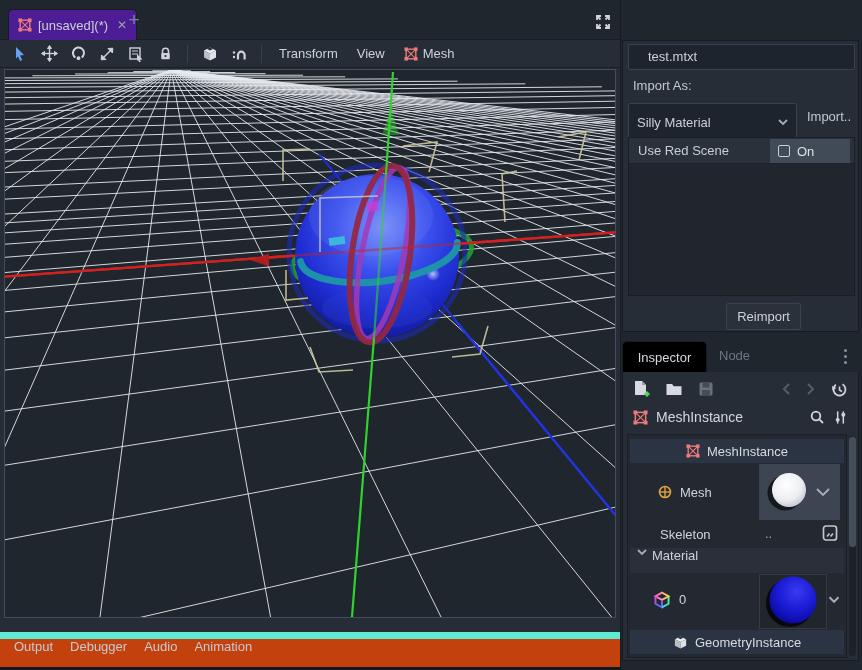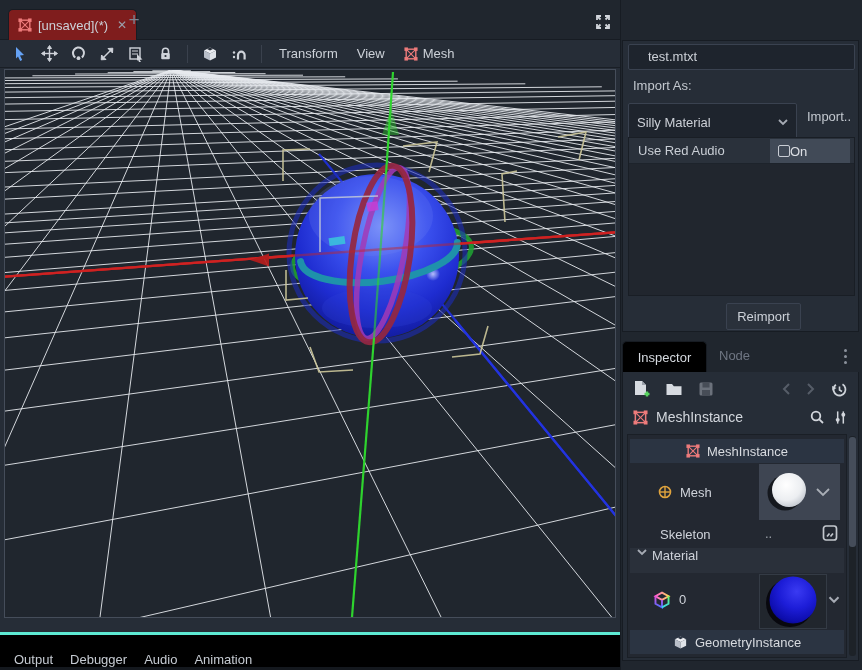--- a/index.html
+++ b/index.html
@@ -2,21 +2,21 @@
 <html><head>
 <meta charset="utf-8">
 <style>
   html,body{margin:0;padding:0;background:#14181e;}
   .app{position:relative;width:862px;height:670px;background:#1e232b;
        font-family:"Liberation Sans",sans-serif;font-size:13px;color:#c8cdd4;
        overflow:hidden;user-select:none;}
   .abs{position:absolute;}
   
   .topstrip{left:0;top:0;width:862px;height:40px;background:#20262e;border-bottom:1px solid #171c23;box-sizing:border-box;}
-  .scene-tab{left:8px;top:9px;height:31px;background:#7f1d1d;border:1px solid #171c23;border-bottom:none;
+  .scene-tab{left:8px;top:9px;height:31px;background:#4c1d95;border:1px solid #171c23;border-bottom:none;
              border-radius:5px 5px 0 0;display:flex;align-items:center;gap:6px;padding:0 9px;box-sizing:border-box;}
   .scene-tab .lbl{color:#ccd1d8;}
   .tab-close{color:#9aa0ab;font-size:12px;padding-left:3px;cursor:default;}
   .plus-btn{left:124px;top:10px;width:20px;height:20px;color:#7c8390;font-size:19px;line-height:20px;text-align:center;}
   .expand-btn{left:592px;top:11px;width:22px;height:22px;display:grid;place-items:center;}
   .dock-tab-inactive{top:13px;color:#6f7683;}
   .import-tab{left:686px;top:9px;height:31px;background:#262d37;border:1px solid #171c23;border-bottom:none;
               border-radius:5px 5px 0 0;display:flex;align-items:center;padding:0 13px;color:#d7dbe1;box-sizing:border-box;}
   .dots{display:flex;flex-direction:column;gap:3px;width:4px;}
   .dots i{width:3px;height:3px;border-radius:50%;background:#8b919c;}
@@ -24,37 +24,37 @@
   .vtoolbar{left:0;top:40px;width:620px;height:28px;background:#262d37;border-bottom:1px solid #1a1f26;
             display:flex;align-items:center;padding-left:8px;gap:5px;box-sizing:border-box;}
   .icon-btn{width:24px;height:22px;display:grid;place-items:center;border-radius:3px;}
   .tsep{width:1px;height:18px;background:#3a414d;margin:0 5px;}
   .menu-lbl{color:#ccd1d8;padding:0 7px;}
   .menu-mesh{display:flex;align-items:center;gap:5px;padding:0 7px;color:#ccd1d8;}
   
   .vp-area{left:0;top:68px;width:620px;height:564px;background:#262d37;}
   .viewport{left:4px;top:1px;width:612px;height:549px;background:#20262e;border:1px solid #454d5a;box-sizing:border-box;}
   
-  .bottombar{left:0;top:632px;width:620px;height:35px;background:#000000;border-top:3px solid #5eead4;
-             display:flex;align-items:flex-end;gap:17px;padding-left:14px;box-sizing:border-box;}
+  .bottombar{left:0;top:632px;width:620px;height:35px;background:#c2410c;border-top:7px solid #5eead4;
+             display:flex;align-items:flex-start;gap:17px;padding-left:14px;box-sizing:border-box;}
   .bottombar span{color:#c6cbd2;}
   .bottomstrip{left:0;top:667px;width:862px;height:3px;background:#14181e;}
   
   .rightcol{left:620px;top:0;width:242px;height:670px;background:#20262e;border-left:1px solid #171c23;box-sizing:border-box;}
   .panel{position:absolute;background:#262d37;border:1px solid #171c23;box-sizing:border-box;}
   .field{background:#1e242d;border:1px solid #3a4250;border-radius:2px;box-sizing:border-box;color:#ccd0d7;}
   .import-panel{left:1px;top:40px;width:237px;height:292px;}
   .fname{left:5px;top:3px;width:227px;height:26px;line-height:24px;padding-left:19px;}
   .import-as{left:10px;top:37px;color:#c3c8cf;}
   .dropdown{left:5px;top:62px;width:169px;height:27px;display:flex;align-items:center;padding:18px 8px;justify-content:space-between;}
   .preset{left:179px;top:62px;width:54px;height:27px;display:flex;align-items:center;justify-content:center;color:#c3c8cf;}
   .options{left:5px;top:96px;width:227px;height:159px;background:#21262e;border:1px solid #191e25;box-sizing:border-box;}
   .opt-row{position:absolute;left:0;top:0;width:225px;height:26px;background:#2a313b;border-bottom:1px solid #1d232b;box-sizing:border-box;}
   .opt-row .lbl{position:absolute;left:9px;top:5px;color:#c9ced5;}
-  .on-cell{position:absolute;left:141px;top:1px;width:80px;height:24px;background:#414a57;display:flex;align-items:center;padding-left:8px;box-sizing:border-box;}
+  .on-cell{position:absolute;left:141px;top:1px;width:80px;height:24px;background:#414a57;display:flex;align-items:center;gap:7px;padding-left:8px;box-sizing:border-box;}
   .checkbox{width:12px;height:12px;border:1.5px solid #c9cdd4;border-radius:2px;box-sizing:border-box;}
   .on-lbl{color:#dde0e5;}
   .reimport{left:82px;top:262px;width:75px;height:27px;background:#2a313b;border:1px solid #3a4250;border-radius:2px;
             display:flex;align-items:center;justify-content:center;color:#ccd1d8;box-sizing:border-box;margin-left:21px;}
   .insp-tab{left:1px;top:341px;width:85px;height:31px;background:#000000;border:1px solid #171c23;border-bottom:none;
             border-radius:5px 5px 0 0;display:flex;align-items:center;justify-content:center;color:#d6dae0;box-sizing:border-box;}
   .node-lbl{left:98px;top:348px;color:#6f7683;}
   .insp-panel{left:1px;top:372px;width:237px;height:289px;border-top:none;}
   .iconbar{position:absolute;left:0;top:4px;width:235px;height:26px;display:flex;align-items:center;padding:0 10px;gap:15px;box-sizing:border-box;}
   .iconbar .spacer{flex:1;}
@@ -343,21 +343,21 @@
       <div class="abs import-as">Import As:</div>
       <div class="abs field dropdown">
         <span>Silly Material</span>
         <svg width="10" height="8" viewBox="0 0 10 8">
           <polyline points="1,2 5,6 9,2" fill="none" stroke="#a6abb4" stroke-width="1.8"></polyline>
         </svg>
       </div>
       <div class="abs preset">Import..</div>
       <div class="abs options">
         <div class="opt-row">
-          <span class="lbl">Use Red Audio</span>
+          <span class="lbl">Use Red Scene</span>
           <span class="on-cell">
             <span class="checkbox"></span>
             <span class="on-lbl">On</span>
           </span>
         </div>
       </div>
       <div class="abs reimport">Reimport</div>
     </div>
 
     <div class="abs insp-tab">Inspector</div>

